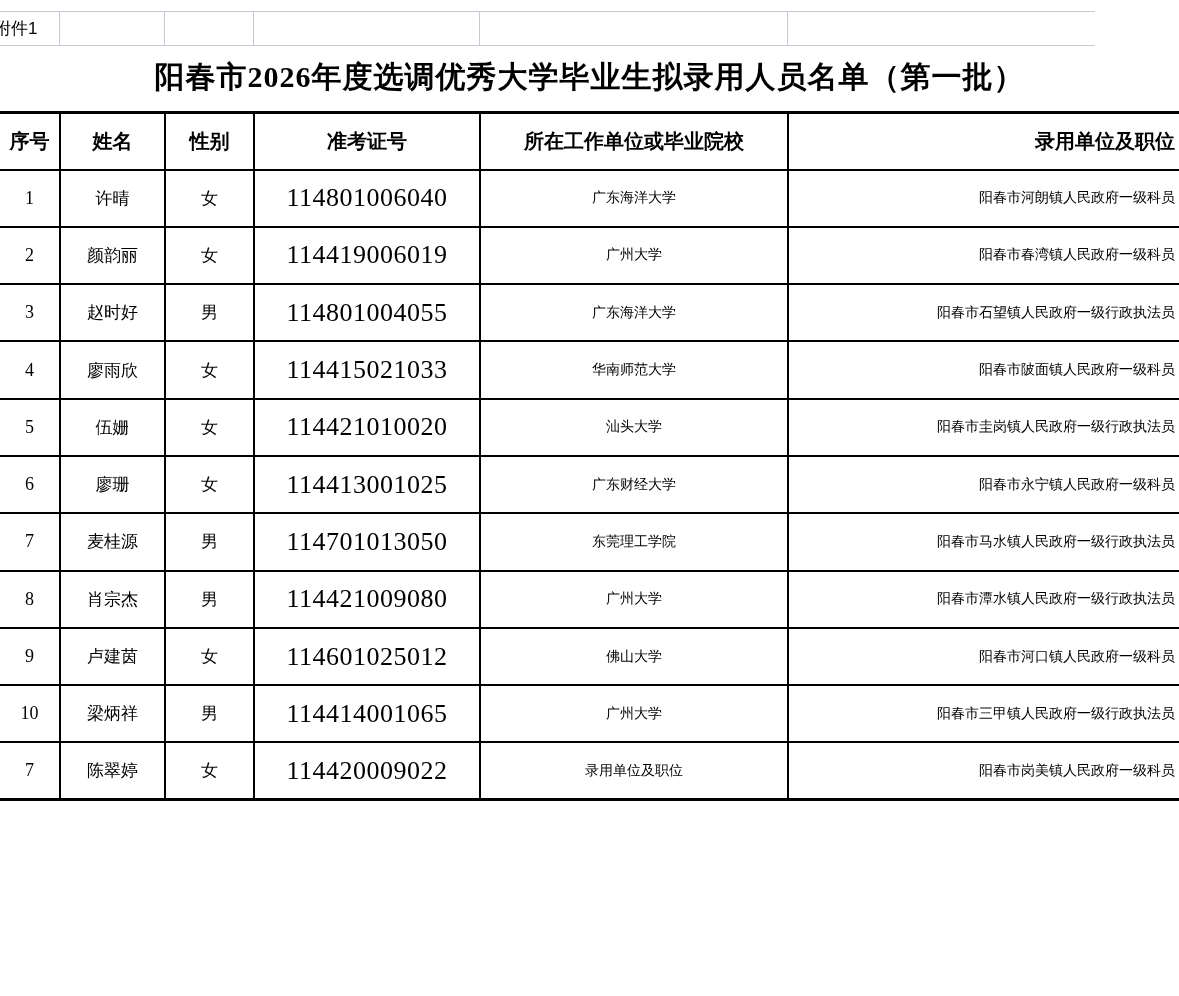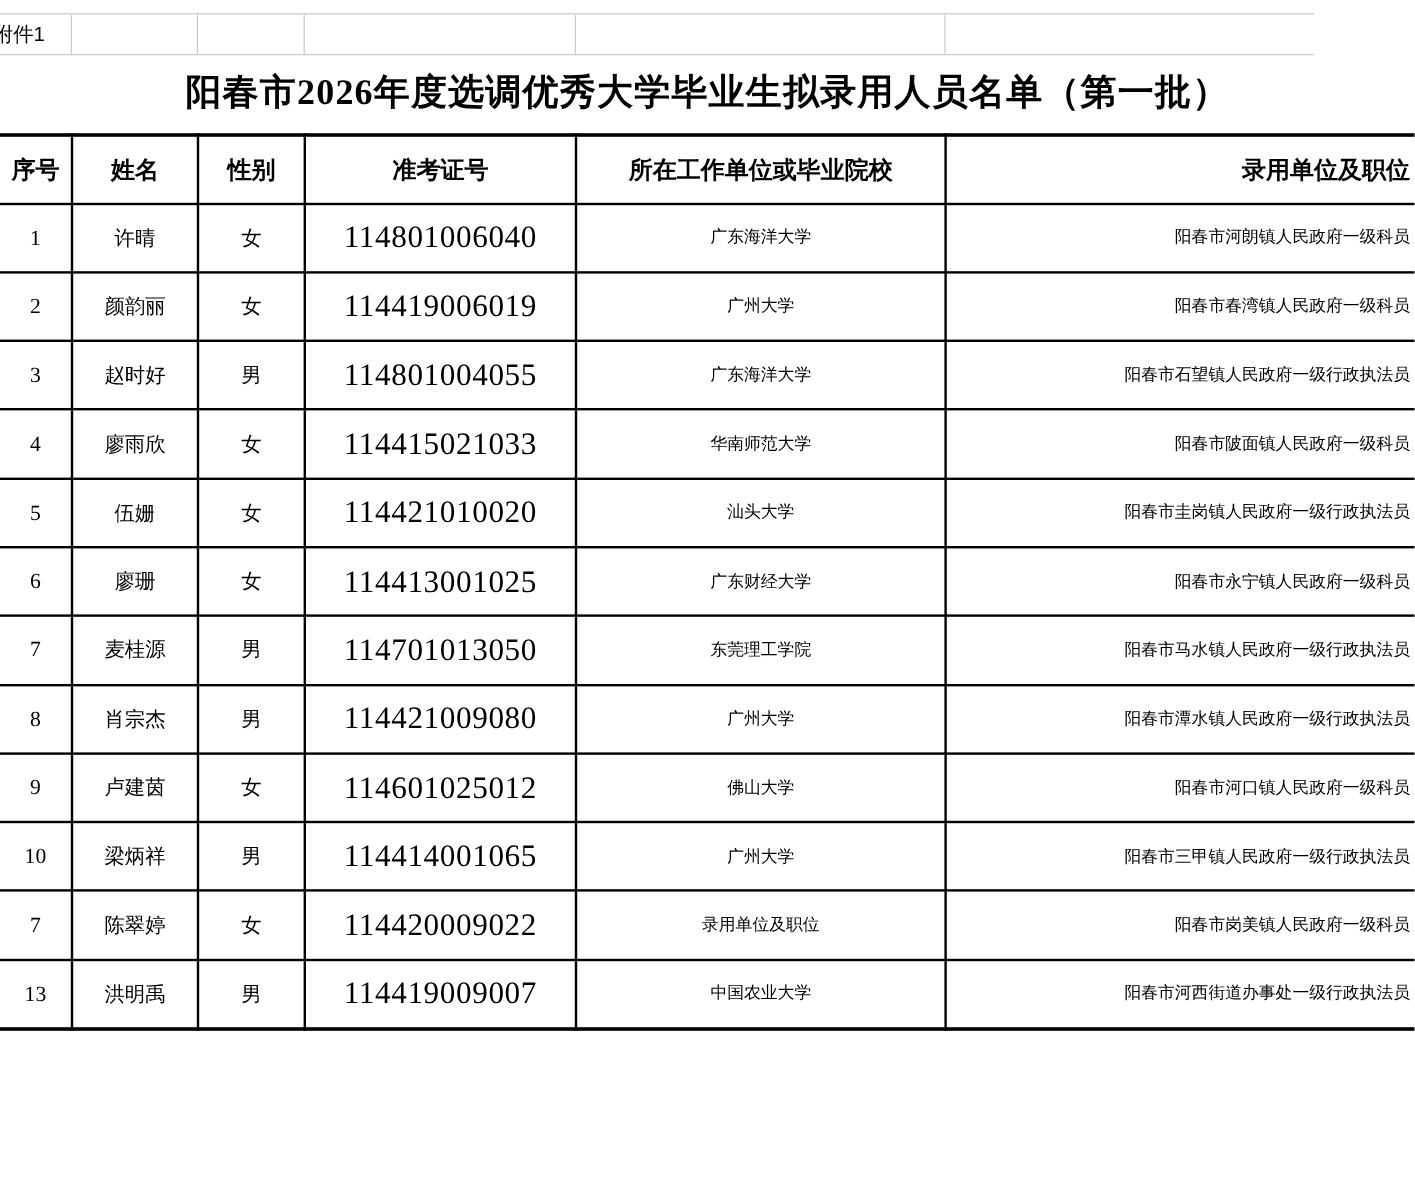--- a/index.html
+++ b/index.html
@@ -156,24 +156,16 @@
           <td class="col-position">阳春市三甲镇人民政府一级行政执法员</td>
         </tr>
         <tr>
           <td class="col-no">7</td>
           <td class="col-name">陈翠婷</td>
           <td class="col-gender">女</td>
           <td class="col-exam_no">114420009022</td>
           <td class="col-school">录用单位及职位</td>
           <td class="col-position">阳春市岗美镇人民政府一级科员</td>
         </tr>
-        <tr>
-          <td class="col-no">13</td>
-          <td class="col-name">洪明禹</td>
-          <td class="col-gender">男</td>
-          <td class="col-exam_no">114419009007</td>
-          <td class="col-school">中国农业大学</td>
-          <td class="col-position">阳春市河西街道办事处一级行政执法员</td>
-        </tr>
       </tbody>
   </table>
 
 </div>
 
 </body></html>

